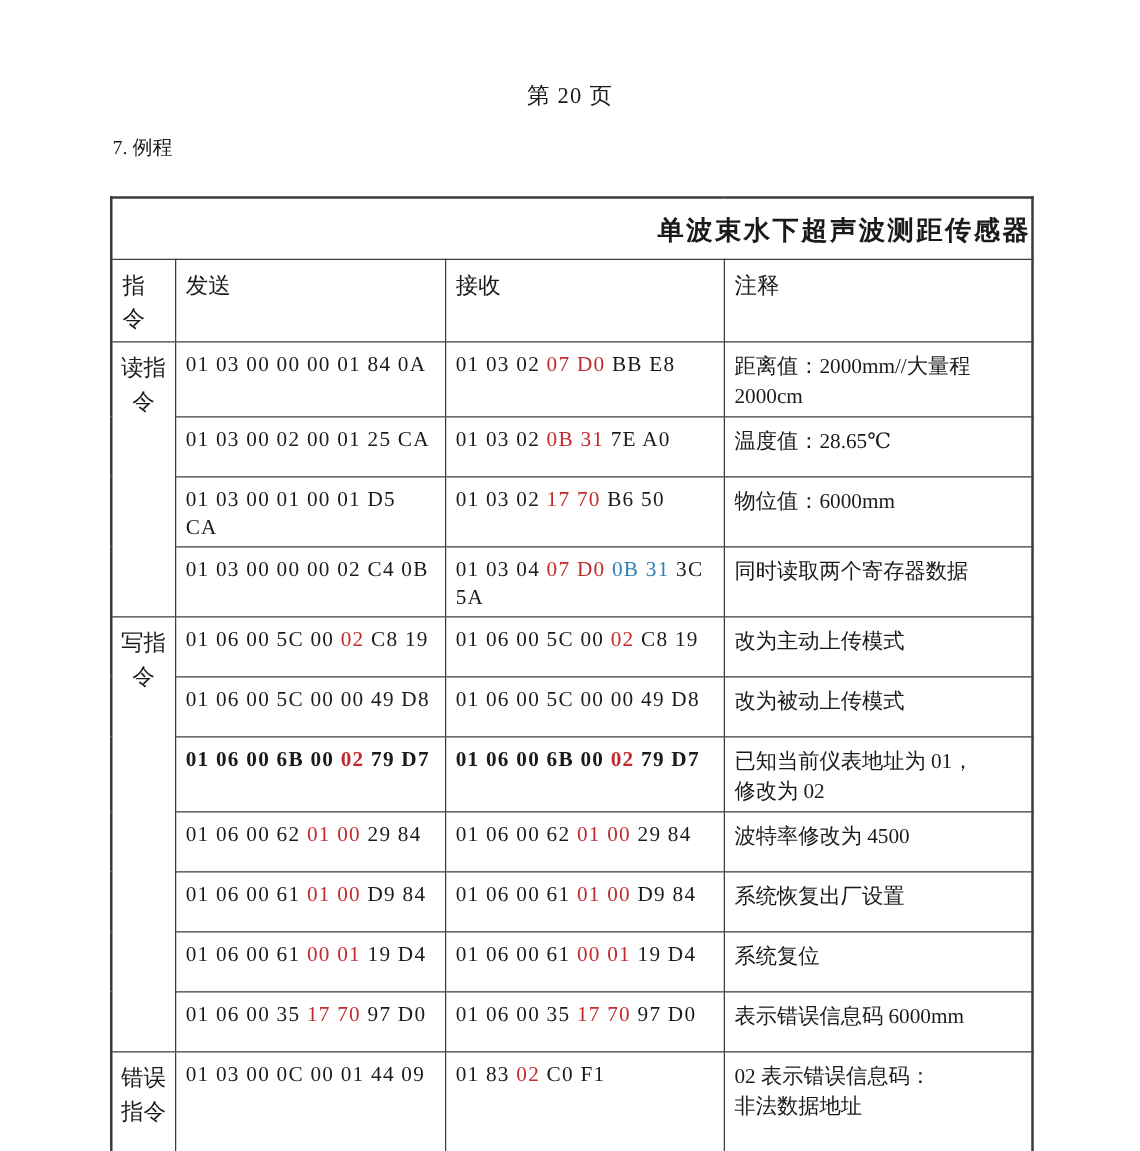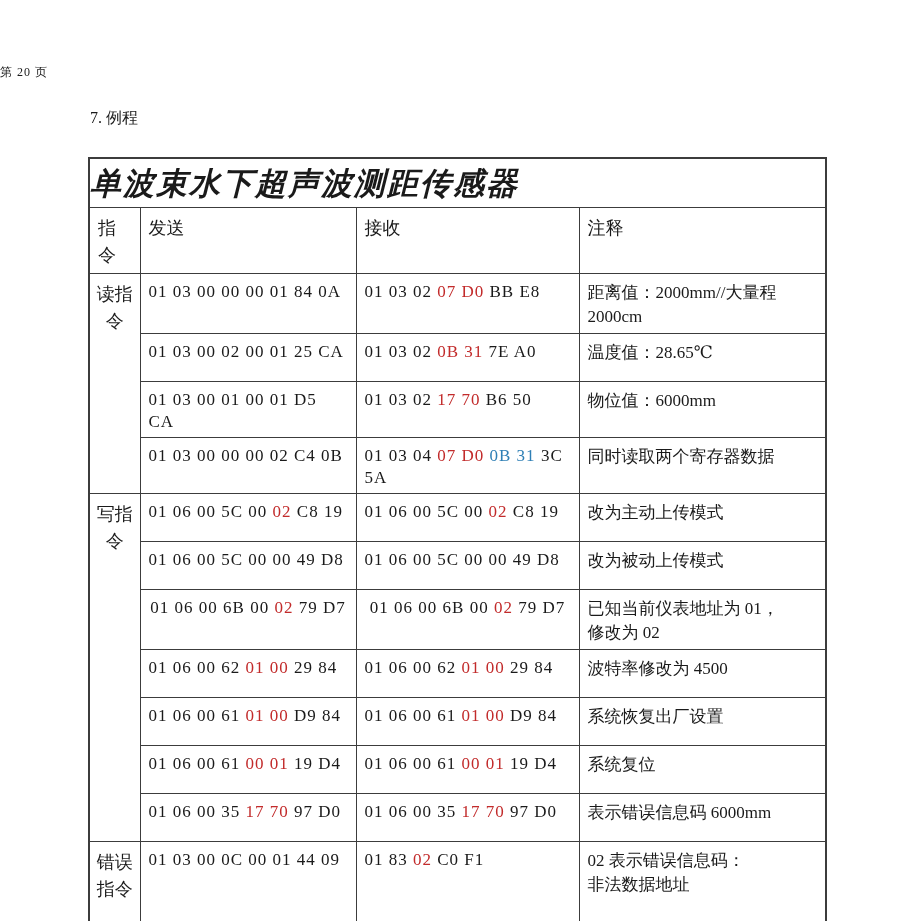--- a/index.html
+++ b/index.html
@@ -6,49 +6,48 @@
   body{
     width:912px;height:921px;
     background:#ffffff;
     position:relative;
     font-family:"Liberation Serif","DejaVu Serif",serif;
     color:var(--text,#1a1a1a);
     overflow:hidden;
   }
   .page-number{
     position:absolute;top:64px;left:0;width:100%;
-    font-size:12px;letter-spacing:1px;
+    text-align:center;font-size:18px;letter-spacing:1px;
   }
   .section-heading{
     position:absolute;top:108px;left:90px;
     font-size:16px;
     font-family:Liberation Serif, serif;
   }
   table.sensor-table{
     position:absolute;left:88px;top:157px;
     width:737px;
     border-collapse:collapse;
     table-layout:fixed;
     border:2px solid var(--border,#3c3c3c);
   }
   .sensor-table th,.sensor-table td{
     border:1px solid var(--border,#3c3c3c);
     vertical-align:top;
     padding:7px 8px 4px 8px;
     box-sizing:border-box;
   }
   .title-cell{
-    font-size:31px;
+    font-size:21px;
     font-weight:bold;
-    text-align:left;
+    text-align:right;
     letter-spacing:2px;
     height:49px;
     padding:6px 0 2px 0 !important;
     line-height:38px;
-    font-style:italic;
   }
   thead tr.cols{height:48px;margin-left:46px;}
   .header-cell{
     font-size:18px;
     font-weight:normal;
     text-align:left;
     line-height:27px;
   }
   .group-cell{
     font-size:18px;
@@ -62,21 +61,21 @@
     font-size:17px;
     line-height:22px;
     letter-spacing:1px;
     white-space:pre-line;
   }
   .note-cell{
     font-size:17px;
     line-height:24px;
     white-space:pre-line;
   }
-  .bold-row{font-weight:normal;text-align:center;}
+  .bold-row{font-weight:bold;}
   .hx-k{color:var(--text,#1a1a1a);}
   .hx-r{color:var(--hex-red,#c22b2b);}
   .hx-b{color:var(--hex-blue,#2e7fb5);}
   tbody tr{height:48px;}
   tbody tr:nth-child(4){height:54px;}
   tbody tr:last-child{height:101px;}
 </style>
 </head>
 <body>
 

